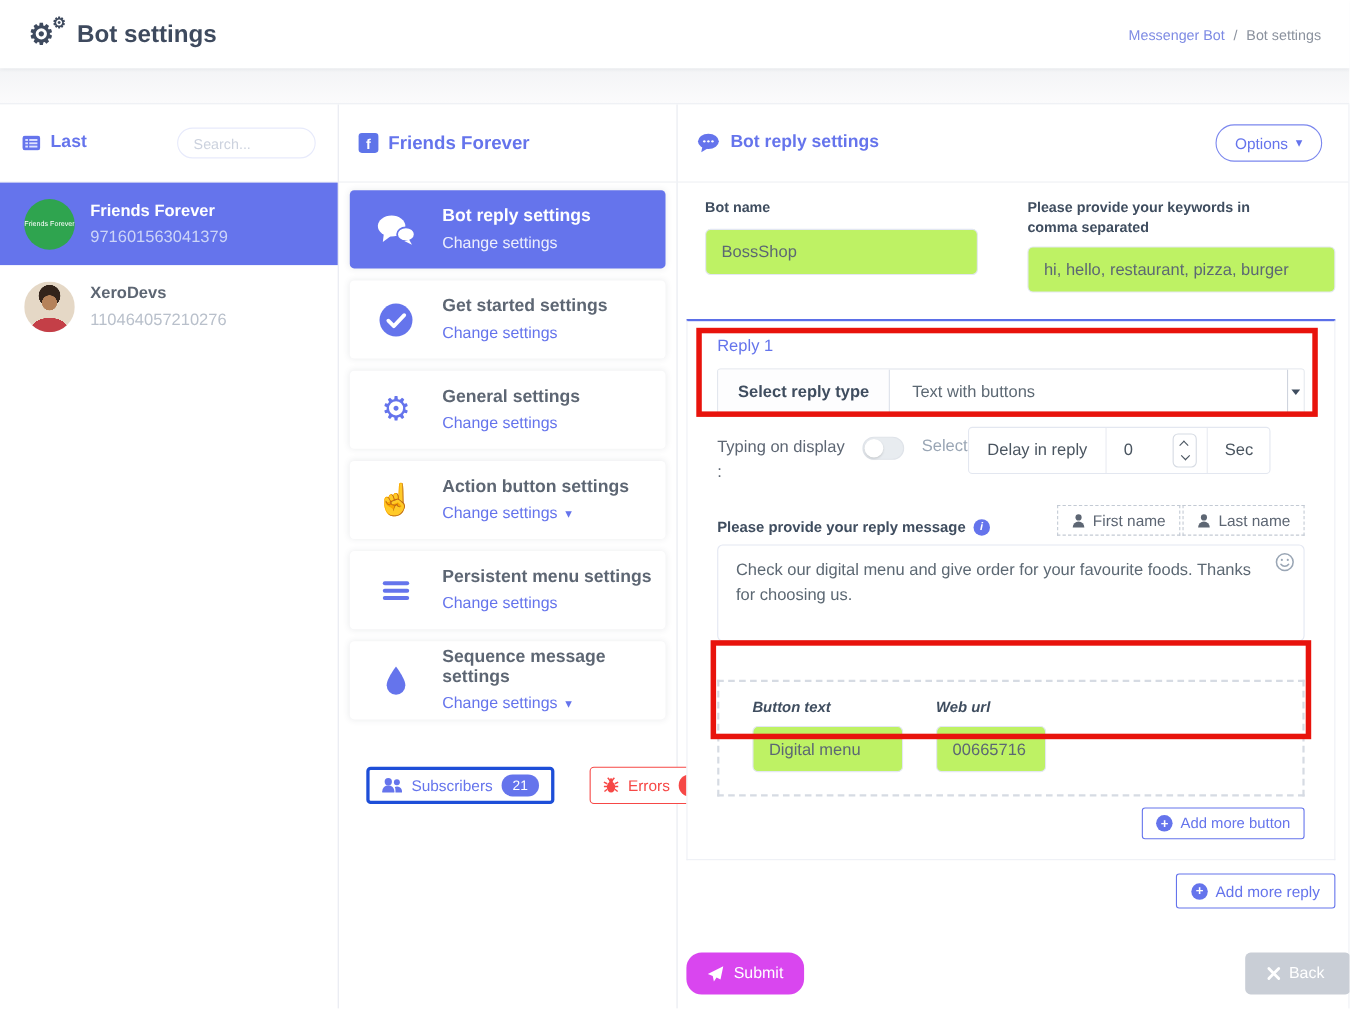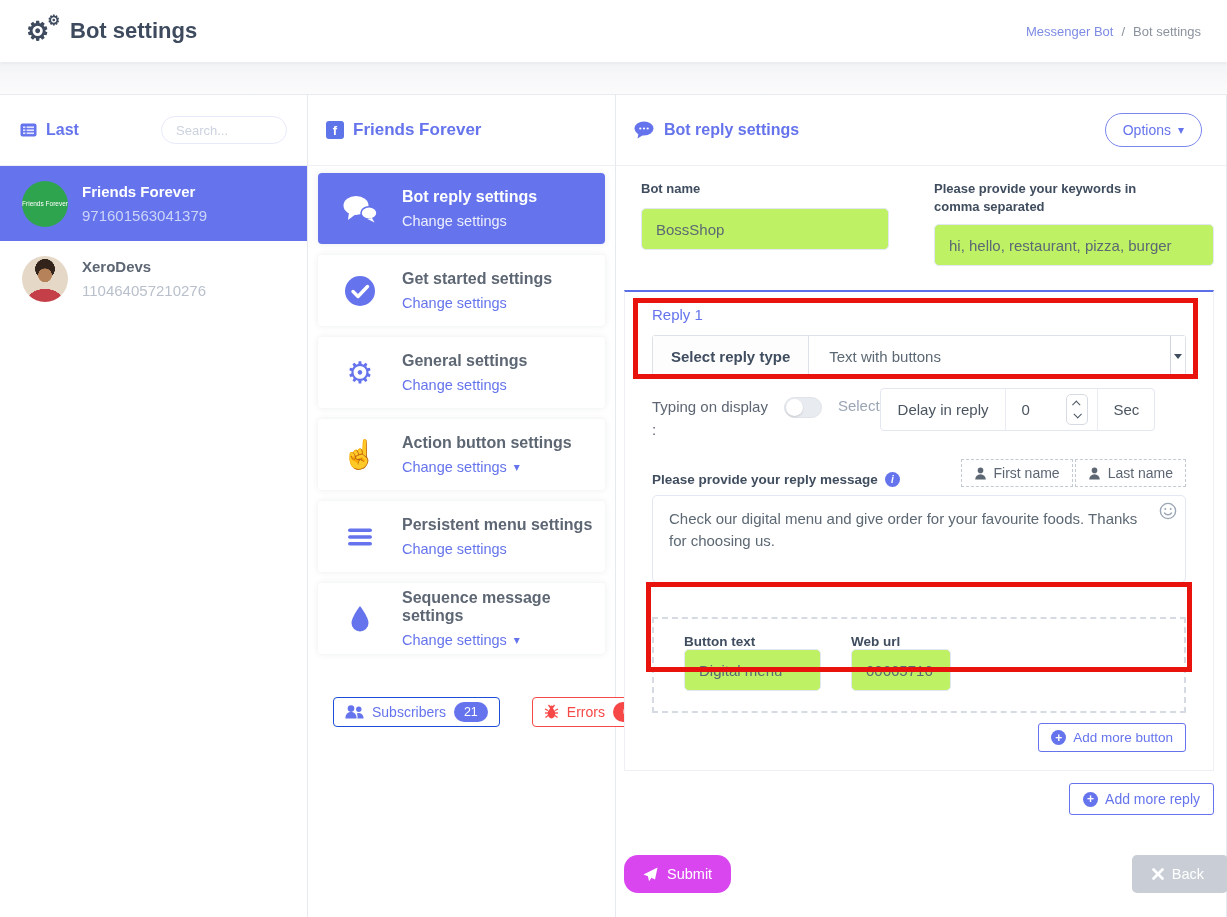--- a/index.html
+++ b/index.html
@@ -66,21 +66,21 @@
   .menu-card.selected { background:#6574ec; }
   .menu-card.selected .menu-title { color:#fff; }
   .menu-card.selected .menu-link { color:rgba(255,255,255,.88); }
   .caret { font-size:12px; color:#6574ec; }
   .glyph-icon { color:#6574ec; }
   .stats-row { display:flex; gap:32px; padding-left:25px; margin-top:43px; }
   .stat-btn {
     display:inline-flex; align-items:center; gap:8px; border-radius:4px; background:#fff;
     padding:4px 11px; font-size:14px; cursor:pointer; font-family:inherit;
   }
-  .stat-blue { border:1px solid #1d4ed8; color:#6574ec; }
+  .stat-blue { border:3px solid #1d4ed8; color:#6574ec; }
   .stat-red  { border:1px solid #f64846; color:#f64846; }
   .count-pill { border-radius:11px; color:#fff; font-size:12.5px; padding:3px 10px; }
   .pill-blue { background:#6574ec; } .pill-red { background:#f64846; }
   
   .options-btn {
     border:1px solid #7b87ee; color:#6574ec; background:#fff; border-radius:17px;
     padding:8px 17px; font-size:14px; cursor:pointer; font-family:inherit; display:flex; gap:7px; align-items:center;
   }
   .form-wrap { padding:0 12px 0 8px; }
   .top-fields { display:flex; justify-content:space-between; margin-top:14px; padding-left:17px; }
@@ -122,21 +122,21 @@
   .name-btns { display:flex; }
   .name-btn { border:1px dashed #c3cad4; padding:5px 12px; font-size:14px; color:#5d6673; display:flex; gap:7px; align-items:center; background:#fff; cursor:pointer; font-family:inherit; }
   .ta-wrap { position:relative; margin-top:8px; }
   .reply-textarea {
     width:100%; height:88px; border:1px solid #e3e7f2; border-radius:5px; background:#fff;
     padding:12px 36px 12px 16px; font-size:15px; color:#5c6873; resize:none; outline:none;
     font-family:inherit; line-height:1.45;
   }
   .smiley { position:absolute; top:7px; right:9px; cursor:pointer; }
   .button-box { border:2px dashed #d6dbe3; margin-top:30px; padding:15px 0 20px 30px; display:flex; gap:30px; }
-  .bb-label { font-size:13.5px; font-weight:bold; color:#3f4d5f; margin-bottom:0; }
+  .bb-label { font-size:13.5px; font-weight:bold; color:#3f4d5f; margin-bottom:10px;font-style:italic; }
   .bb-input { width:137px; }
   .bb-url { width:100px; }
   .mini-select { width:137px; height:42px; border:1px solid #e3e7f2; border-radius:5px; display:flex; background:#fdfdff; }
   .mini-select .ms-value { flex:1; display:flex; align-items:center; justify-content:center; font-size:15px; color:#5c6873; cursor:pointer; }
   .mini-select .ms-arrow { width:13px; border-left:1px solid #cfd4de; background:#f3f4f6; border-radius:0 4px 4px 0; display:flex; align-items:center; justify-content:center; cursor:pointer; }
   .add-btn-row { display:flex; justify-content:flex-end; margin-top:10px; }
   .outline-btn {
     border:1px solid #6574ec; color:#6574ec; background:#fff; border-radius:3px;
     padding:6px 12px; font-size:13.5px; display:inline-flex; gap:7px; align-items:center; cursor:pointer; font-family:inherit;
   }

